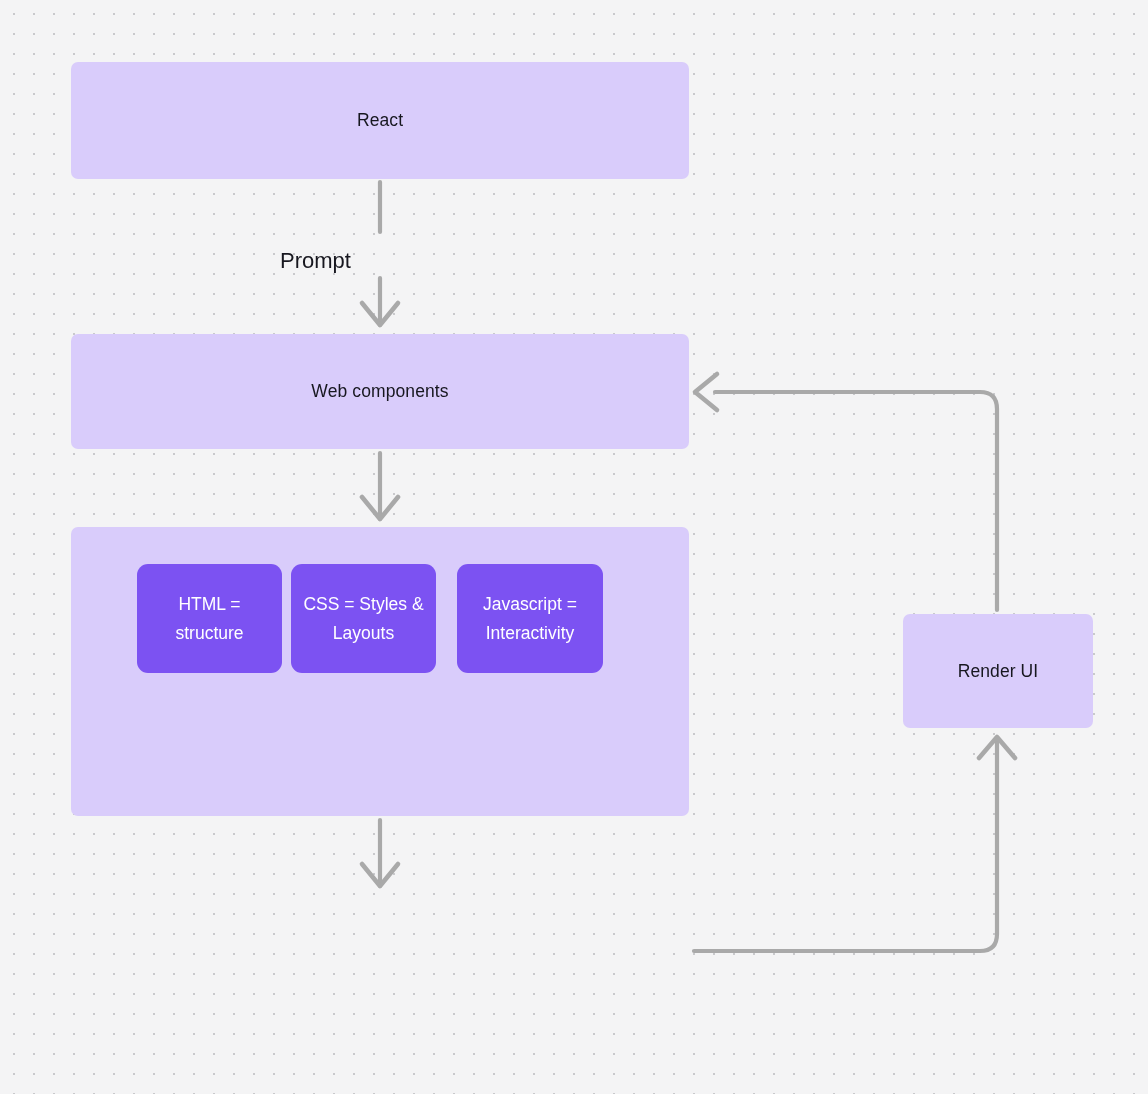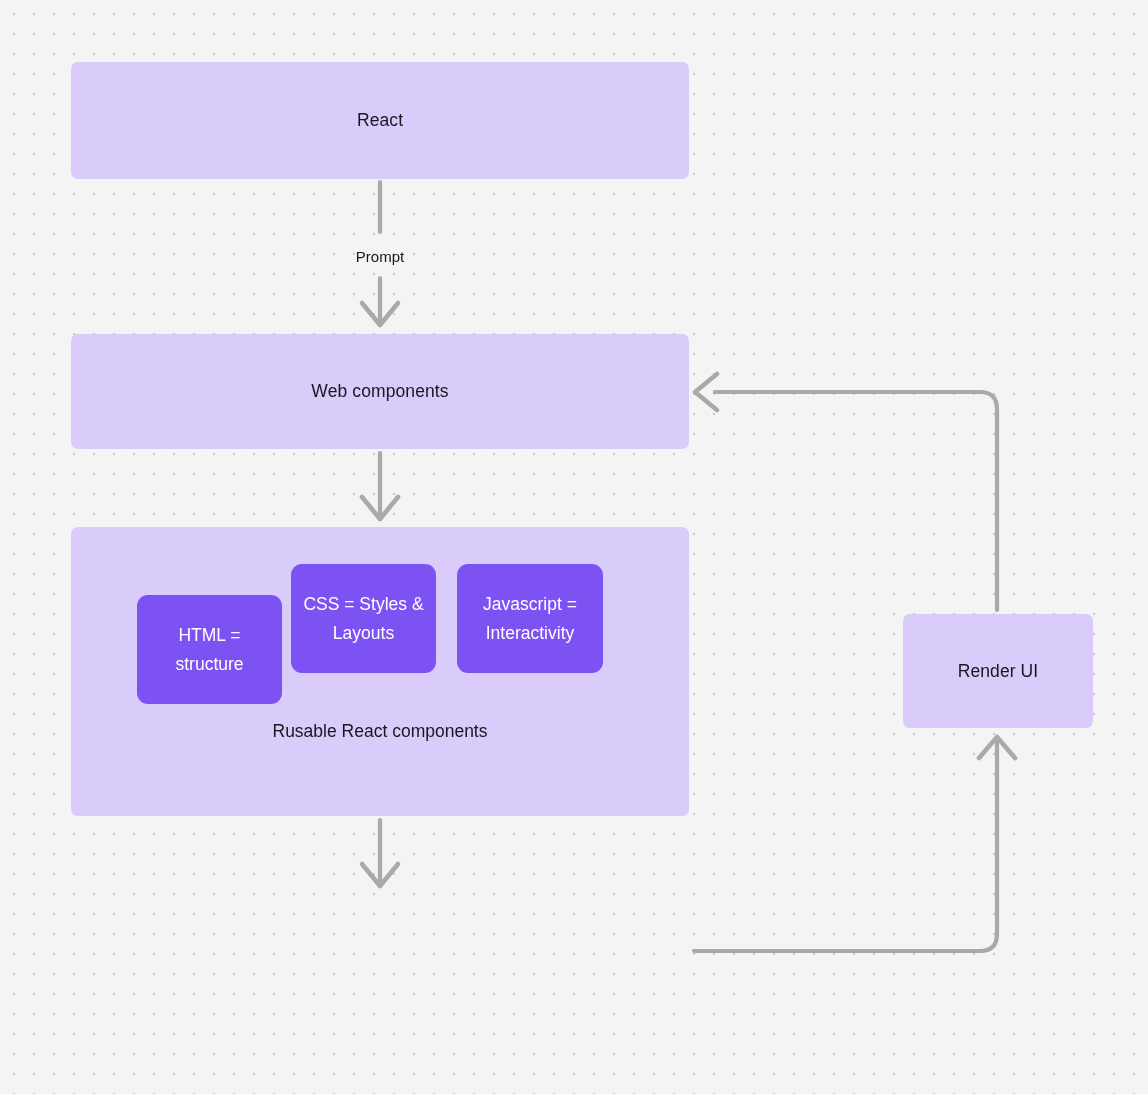--- a/index.html
+++ b/index.html
@@ -64,23 +64,22 @@
     position: absolute;
     text-align: center;
     color: #17171f;
     font-size: 17.5px;
     line-height: 1.4;
   }
 
   .edge-label {
     position: absolute;
     color: #17171f;
-    font-size: 15px;
+    font-size: 22px;
     line-height: 1.4;
-    text-align: center;
     white-space: nowrap;
   }
 
   svg.edges {
     position: absolute;
     left: 0;
     top: 0;
     width: 1148px;
     height: 1094px;
     overflow: visible;
@@ -102,21 +101,21 @@
     stroke-linejoin: round;
   }
 
   
   #node-user            { left: 71px;  top: 62px;  width: 618px; height: 117px; }
   #node-webapp          { left: 71px;  top: 334px; width: 618px; height: 115px; }
   #node-components      { left: 71px;  top: 527px; width: 618px; height: 289px; }
   #node-vite            { left: 71px;  top: 895px; width: 618px; height: 117px; }
   #node-renderui        { left: 903px; top: 614px; width: 190px; height: 114px; }
 
-  #chip-html            { left: 137px; top: 564px; width: 145px; height: 109px; margin-top: 31px; }
+  #chip-html            { left: 137px; top: 564px; width: 145px; height: 109px; }
   #chip-css             { left: 291px; top: 564px; width: 145px; height: 109px; }
   #chip-js              { left: 457px; top: 564px; width: 146px; height: 109px; }
 
   #label-reusable       { left: 71px;  top: 719px; width: 618px; }
   #label-prompt         { left: 280px; top: 246px; width: 200px; }
 </style>
 </head>
 <body>
 
 <div id="canvas">
@@ -158,20 +157,19 @@
   </div>
 
   <div class="chip" id="chip-css">
     <span>CSS = Styles &amp; Layouts</span>
   </div>
 
   <div class="chip" id="chip-js">
     <span>Javascript = Interactivity</span>
   </div>
 
-  <div class="grouplabel" id="label-reusable">Rusable React components</div>
 
 
   <div class="node" id="node-renderui">
     <span>Render UI</span>
   </div>
 
 </div>
 
 </body></html>

